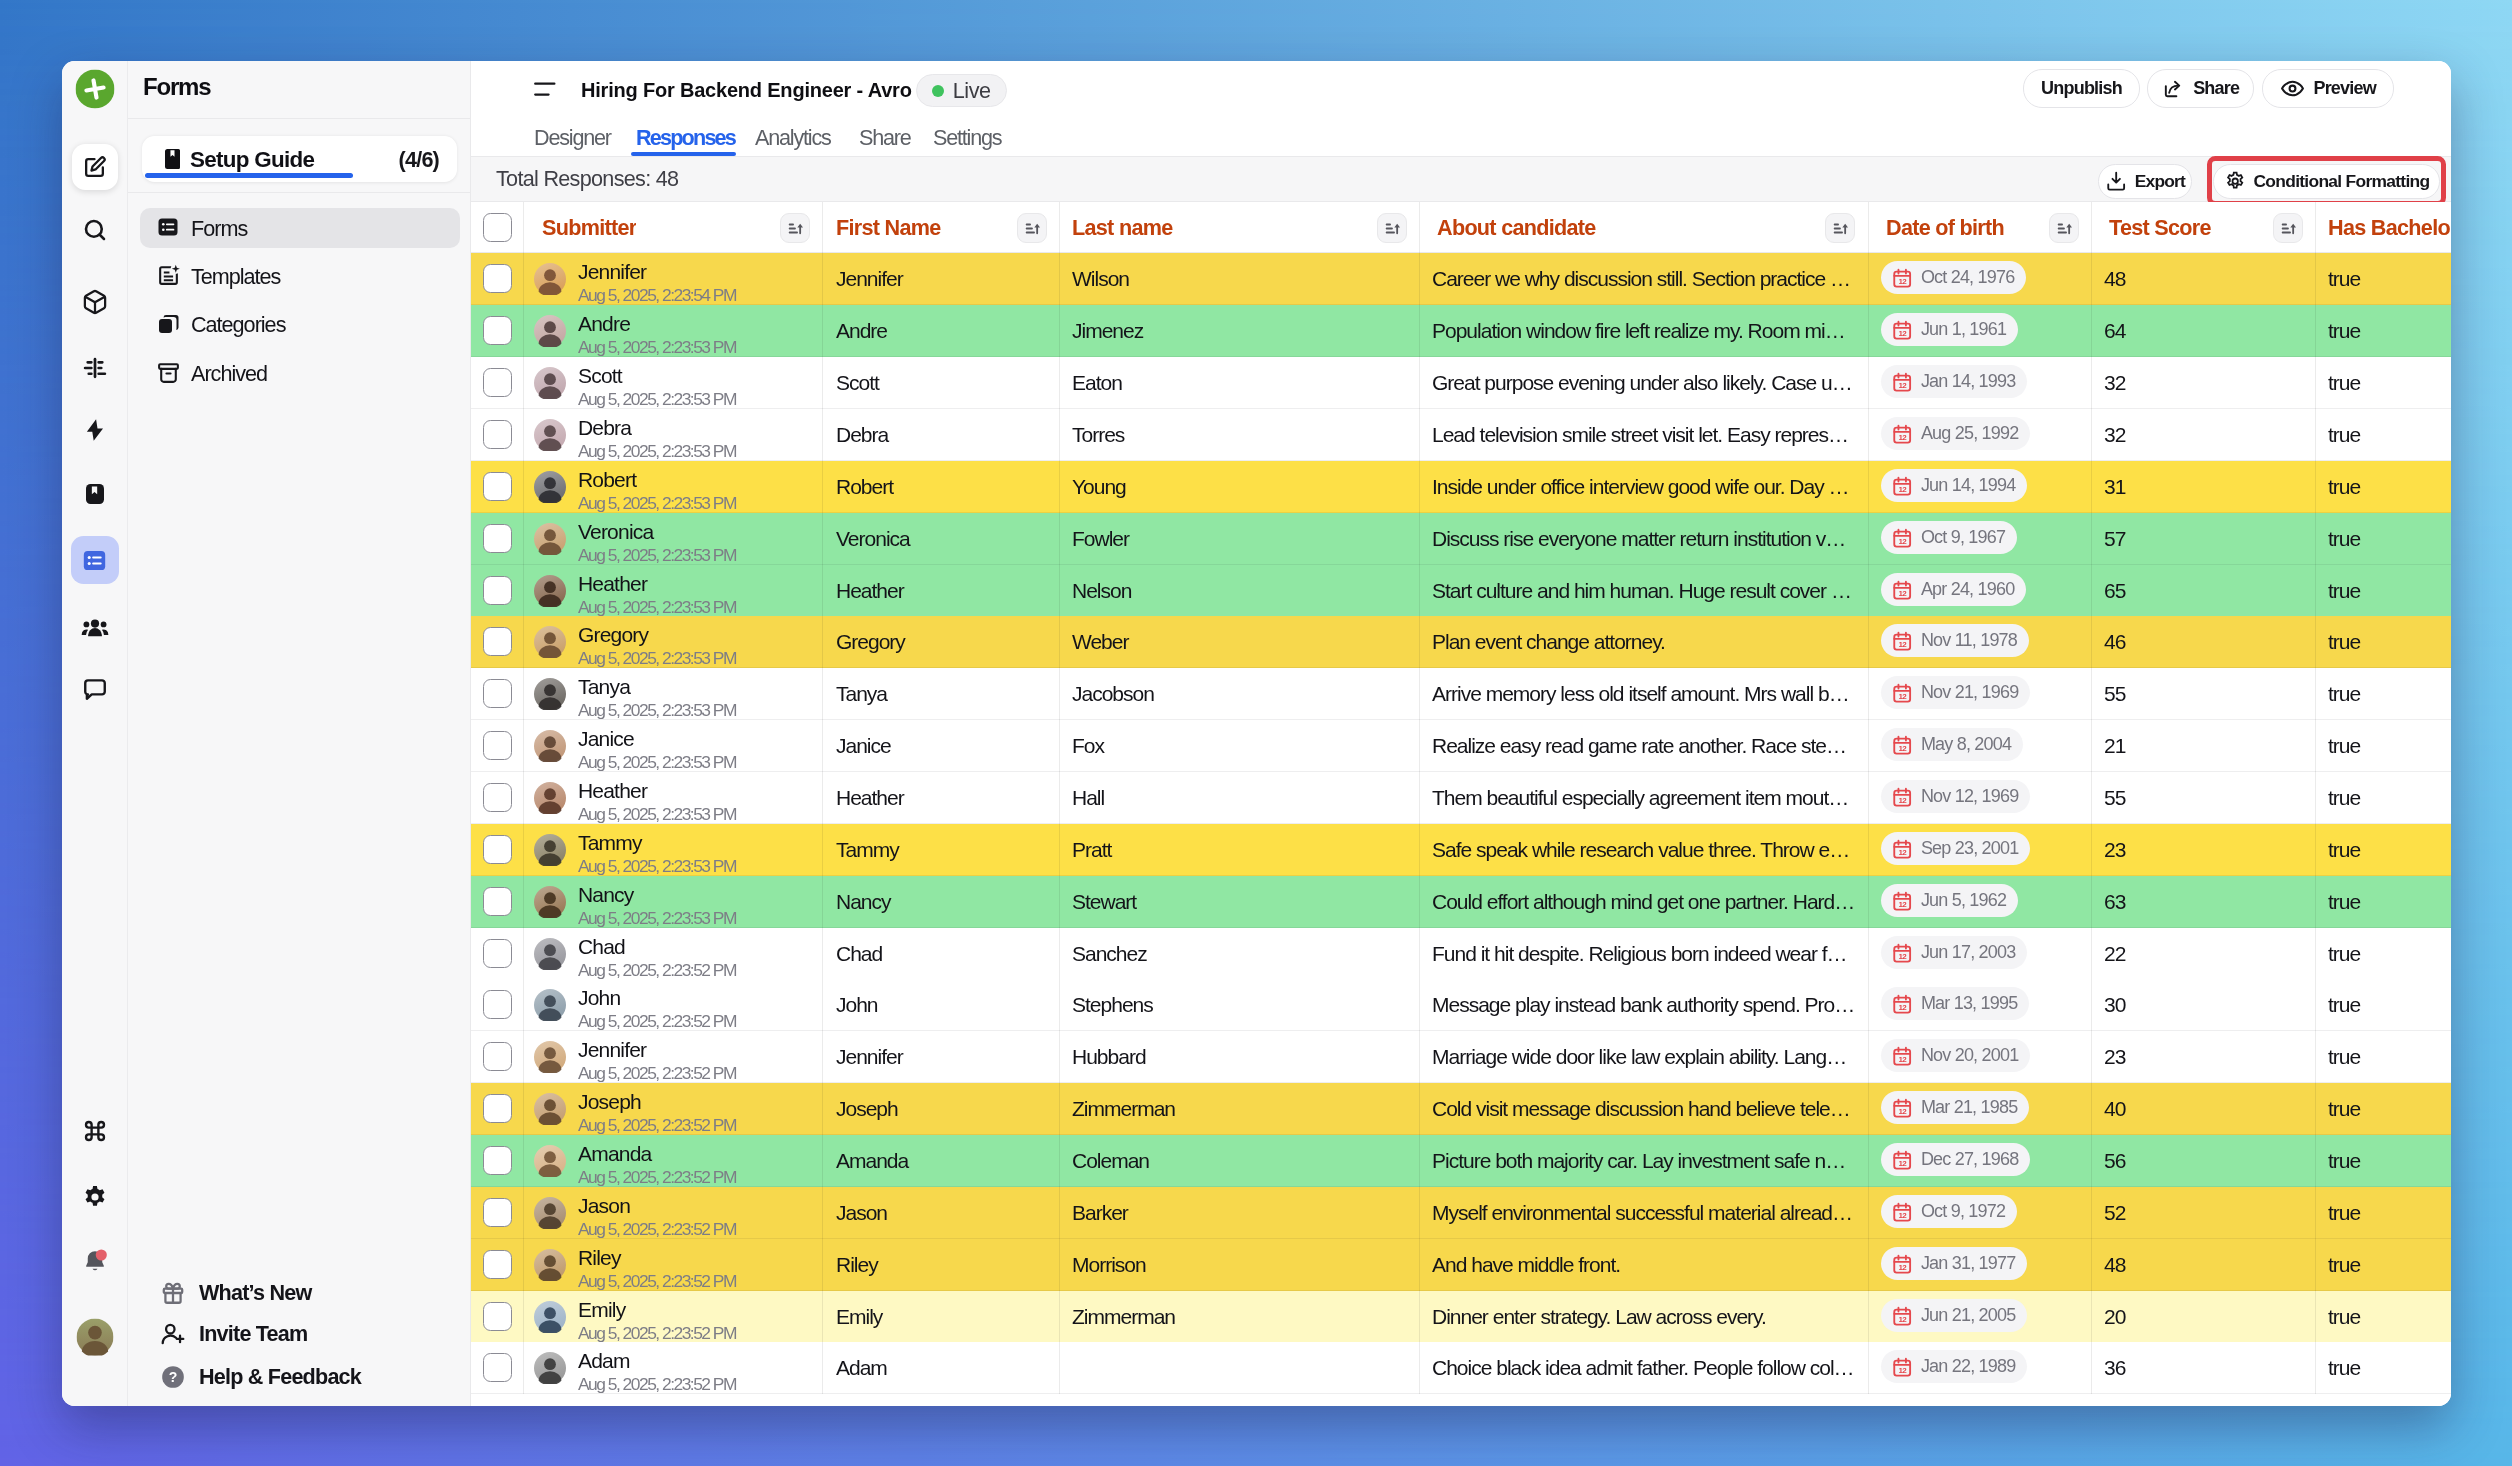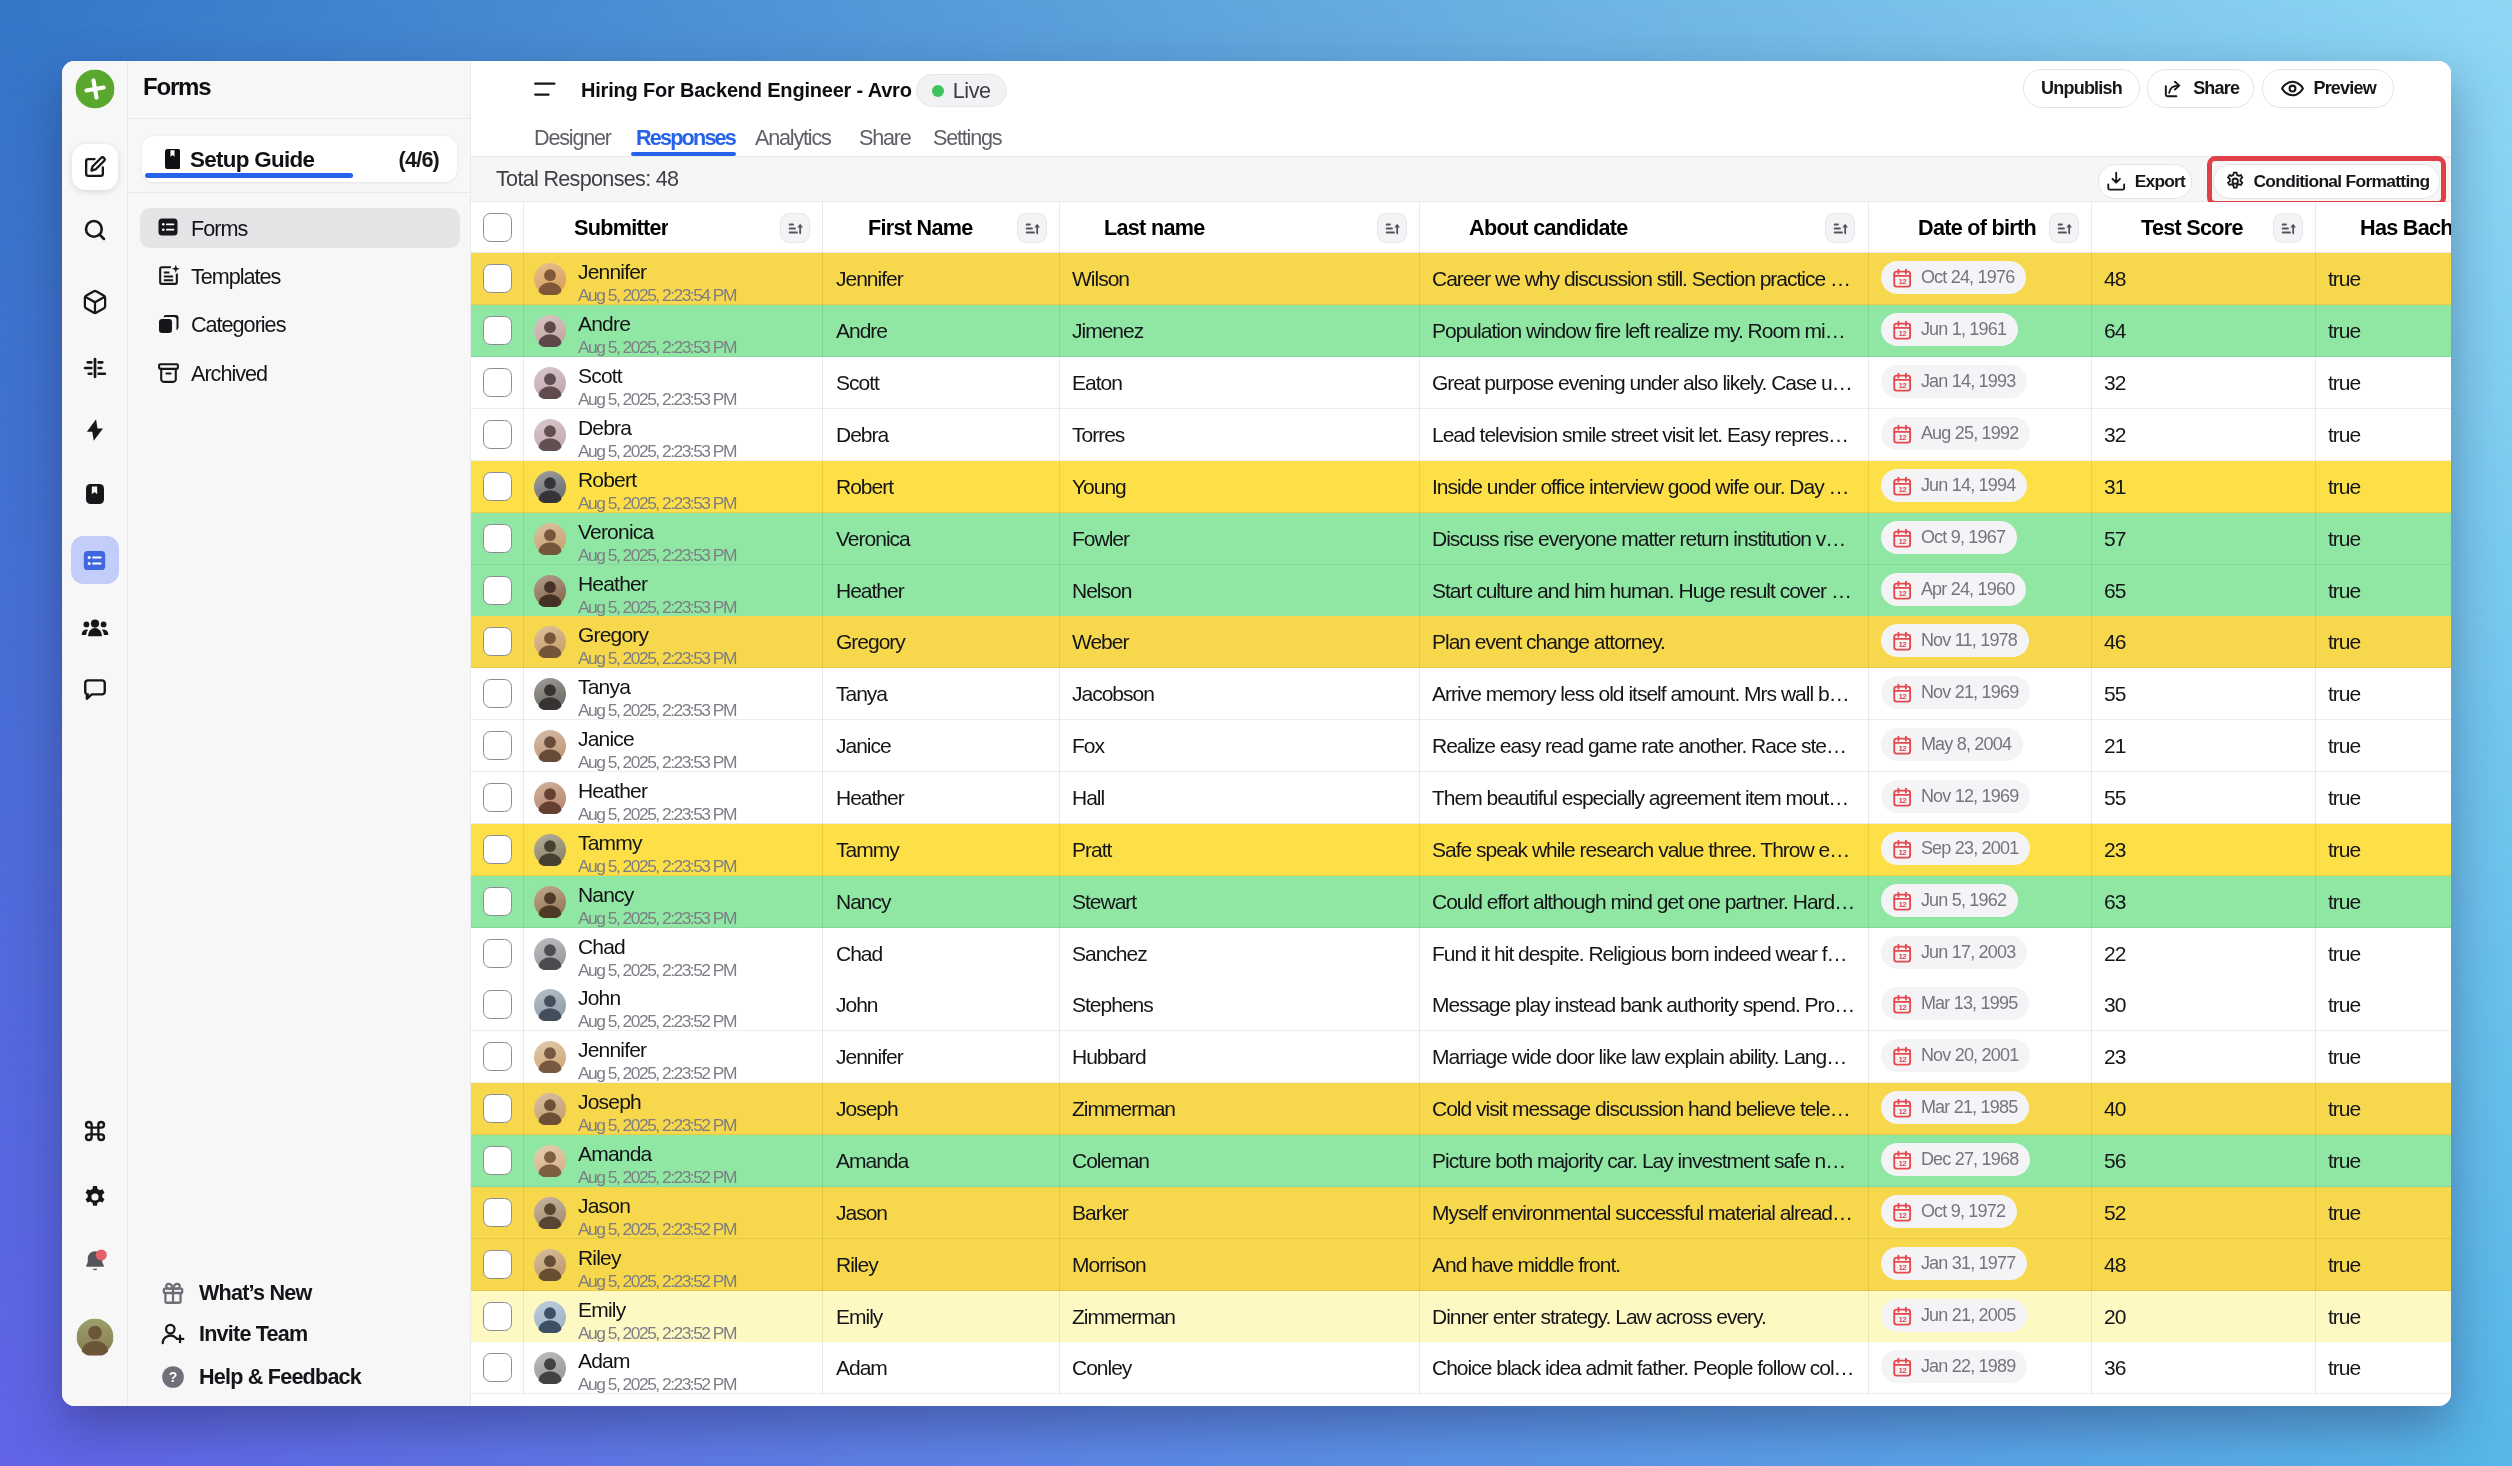--- a/index.html
+++ b/index.html
@@ -9,21 +9,21 @@
 .abs{position:absolute;}
 .rail{position:absolute;left:0;top:0;width:66px;height:100%;background:#f7f7f8;border-right:1.2px solid #ebebed;}
 .nav{position:absolute;left:66px;top:0;width:343px;height:100%;background:#f7f7f8;border-right:1.2px solid #e9e9eb;}
 .main{position:absolute;left:409px;top:0;width:1980px;height:100%;background:#fff;}
 .ric{position:absolute;left:50%;transform:translate(-50%,-50%);display:flex;align-items:center;justify-content:center;}
 .navtxt{position:absolute;font-size:21.6px;font-weight:500;color:#141419;letter-spacing:-1px;}
 .tab{position:absolute;font-size:21.6px;font-weight:500;color:#5d6066;letter-spacing:-1.2px;top:64px;}
 .btn{position:absolute;display:flex;align-items:center;justify-content:center;gap:8.3px;background:#fff;border:1.2px solid #e4e4e8;border-radius:19px;font-size:18px;font-weight:600;color:#17171b;letter-spacing:-0.8px;}
 .pill{display:inline-flex;align-items:center;background:#f4f4f6;border-radius:16.6px;height:33px;padding:0 11.6px 0 10px;gap:7.5px;font-size:18px;font-weight:500;color:#75757e;letter-spacing:-0.8px;white-space:nowrap;}
 .sbtn{position:absolute;width:30px;height:30px;background:#f4f4f6;border:1.2px solid #e8e8ea;border-radius:9px;display:flex;align-items:center;justify-content:center;}
-.hcell{position:absolute;font-size:21.6px;font-weight:700;color:#000000;letter-spacing:-0.7px;top:0;height:51px;line-height:51px;white-space:nowrap;overflow:hidden;margin-left:32px;}
+.hcell{position:absolute;font-size:21.6px;font-weight:700;color:#c2410c;letter-spacing:-0.7px;top:0;height:51px;line-height:51px;white-space:nowrap;overflow:hidden;}
 .row{position:absolute;left:0;width:100%;height:52px;border-bottom:1.2px solid rgba(20,20,25,.07);}
 .cell{position:absolute;top:0;height:52px;line-height:52px;font-size:21px;color:#141419;letter-spacing:-1px;white-space:nowrap;overflow:hidden;text-overflow:ellipsis;}
 .cb{position:absolute;width:29px;height:29px;background:#fff;border:1.7px solid #8b8b94;border-radius:7.5px;}
 .nm{position:absolute;left:107px;top:6.6px;font-size:21px;font-weight:500;color:#121217;letter-spacing:-0.8px;}
 .ts{position:absolute;left:107px;top:32px;font-size:17.4px;color:#7d7d86;letter-spacing:-1.5px;}
 .av{position:absolute;left:63px;top:10px;width:32px;height:32px;}
 .vline{position:absolute;width:1.2px;background:rgba(20,20,25,.085);top:141px;}
 </style></head><body>
 <div class="bg1"></div>
 <div class="bg2"></div>
@@ -823,21 +823,20 @@
                 <stop offset="1" stop-color="#9a9a9a"></stop>
               </linearGradient>
             </defs>
             <circle cx="19" cy="19" r="19" fill="url(#ag22)"></circle>
             <circle cx="19" cy="14.5" r="7" fill="#3a3a3a" opacity=".92"></circle>
             <path d="M5.5 34a13.5 11 0 0 1 27 0 19 19 0 0 1-27 0Z" fill="#3a3a3a" opacity=".92"></path>
           </svg></div>
         <div class="nm">Adam</div>
         <div class="ts">Aug 5, 2025, 2:23:52 PM</div>
         <div class="cell" style="left:365px;width:207px">Adam</div>
-        <div class="cell" style="left:601px;width:330px">Conley</div>
         <div class="cell" style="left:961px;width:424px">Choice black idea admit father. People follow college</div>
         <div class="abs" style="left:1410px;top:8.3px"><span class="pill"><svg width="22.4" height="22.4" viewBox="0 0 24 24" fill="none" stroke="#e5484d" stroke-width="2" style="font-size:22px">
               <rect x="3.5" y="5" width="17" height="16" rx="2.5"></rect>
               <path d="M8 3v4M16 3v4M3.5 9.5h17" stroke-linecap="round"></path>
               <text x="12" y="18.6" font-size="8.6" font-weight="700" fill="#e5484d" stroke="none" text-anchor="middle" font-family="Liberation Sans">12</text>
             </svg>Jan 22, 1989</span></div>
         <div class="cell" style="left:1633px;width:166px">36</div>
         <div class="cell" style="left:1857px;width:116px">true</div>
       </div>
       <div class="vline" style="left:52px;height:1192px"></div>

